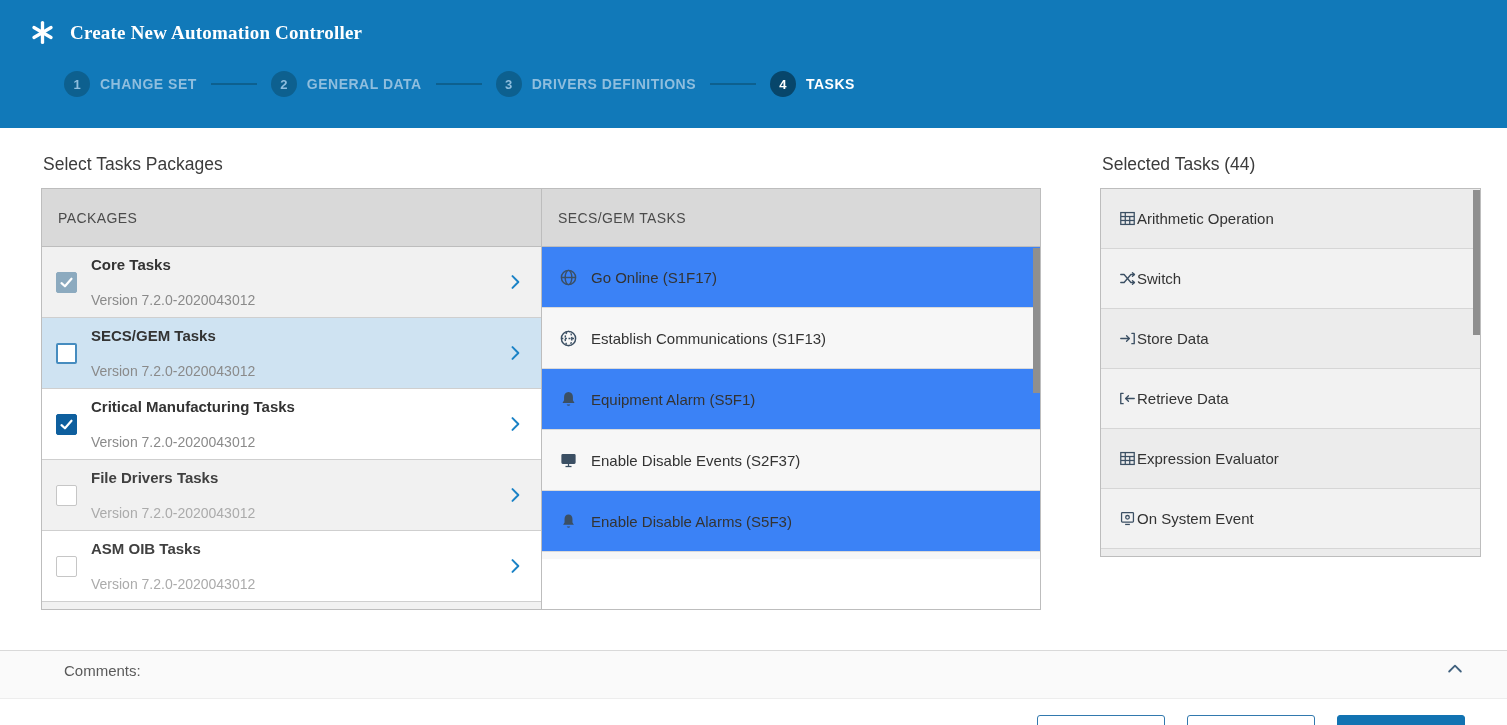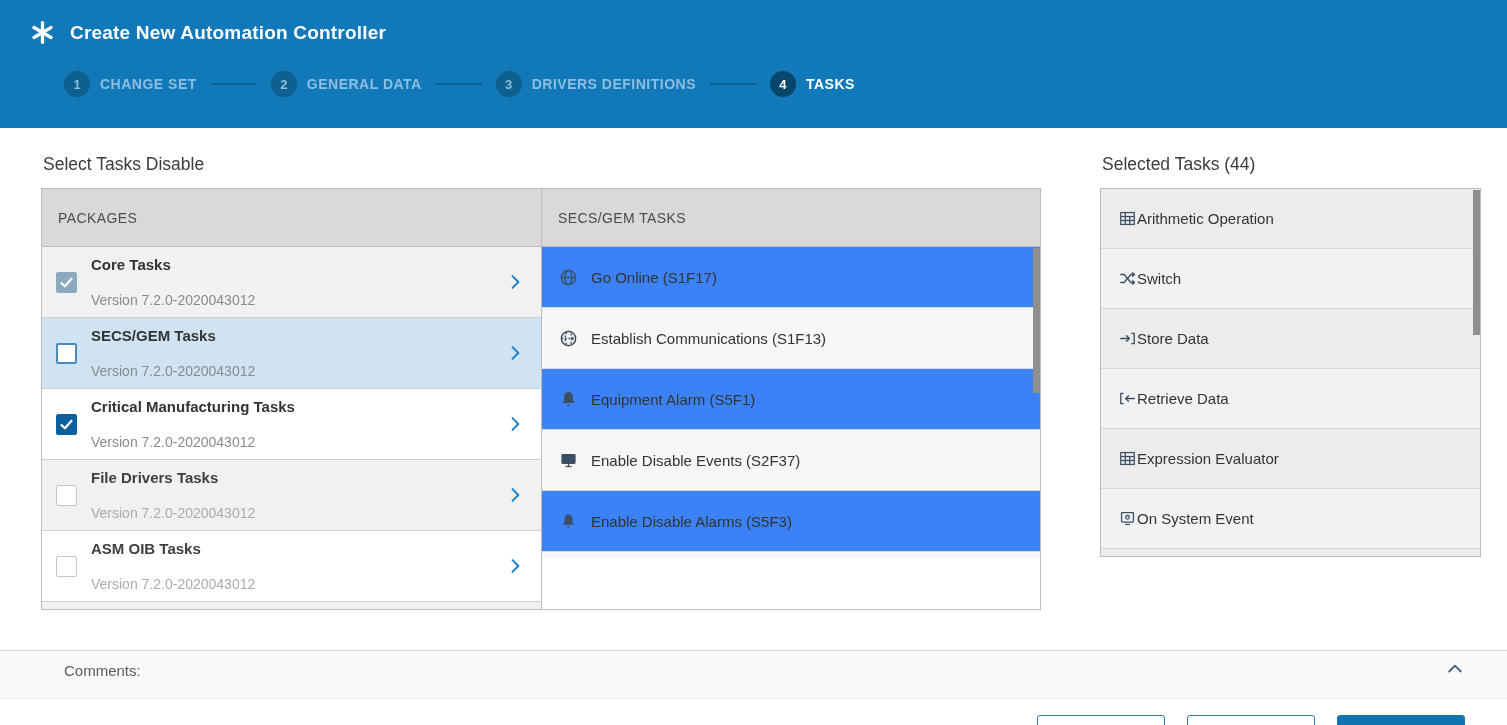--- a/index.html
+++ b/index.html
@@ -1,21 +1,21 @@
 <!DOCTYPE html>
 <html><head>
 <meta charset="utf-8">
 <style>
   * { margin:0; padding:0; box-sizing:border-box; }
   html,body { width:1507px; height:725px; overflow:hidden; background:#fff;
               font-family:"Liberation Sans", sans-serif; }
 
   
   .header { height:128px; background:#1179b9; padding:20px 0 0 30px; }
-  .header-top { display:flex; align-items:center; gap:15px; }
+  .header-top { display:flex; align-items:center; gap:15px;font-family:Liberation Serif, serif; }
   .header-top h1 { color:#fff; font-size:19px; font-weight:bold; letter-spacing:.2px; }
   .logo { display:flex; align-items:center; }
   .steps { display:flex; align-items:center; margin:26px 0 0 34px; }
   .step { display:flex; align-items:center; gap:10px; cursor:default; }
   .step-circle { width:26px; height:26px; border-radius:50%; background:#0d608f;
                  color:#8fbede; font-size:13px; display:flex; align-items:center;
                  justify-content:center; font-weight:bold; }
   .step-label { color:#8fbede; font-size:14px; font-weight:bold; letter-spacing:.5px; }
   .step.active .step-circle { background:#07466b; color:#ffffff; }
   .step.active .step-label { color:#ffffff; }
@@ -123,21 +123,21 @@
       <div class="step active">
         <span class="step-circle">4</span>
         <span class="step-label">TASKS</span>
       </div>
     </nav>
   </header>
 
   <main class="content">
 
     <section class="left-section">
-      <h2 class="section-title">Select Tasks Disable</h2>
+      <h2 class="section-title">Select Tasks Packages</h2>
 
       <div class="pkg-table">
 
         <div class="tcol">
           <div class="col-head">PACKAGES</div>
 
           <div class="pkg-row bg-gray">
             <span class="checkbox checked-muted">
               <svg width="15" height="15" viewBox="0 0 24 24" fill="none" stroke="#ffffff" stroke-width="3.5" stroke-linecap="round" stroke-linejoin="round">
                   <polyline points="4 13 9.5 18 20 6"></polyline>

